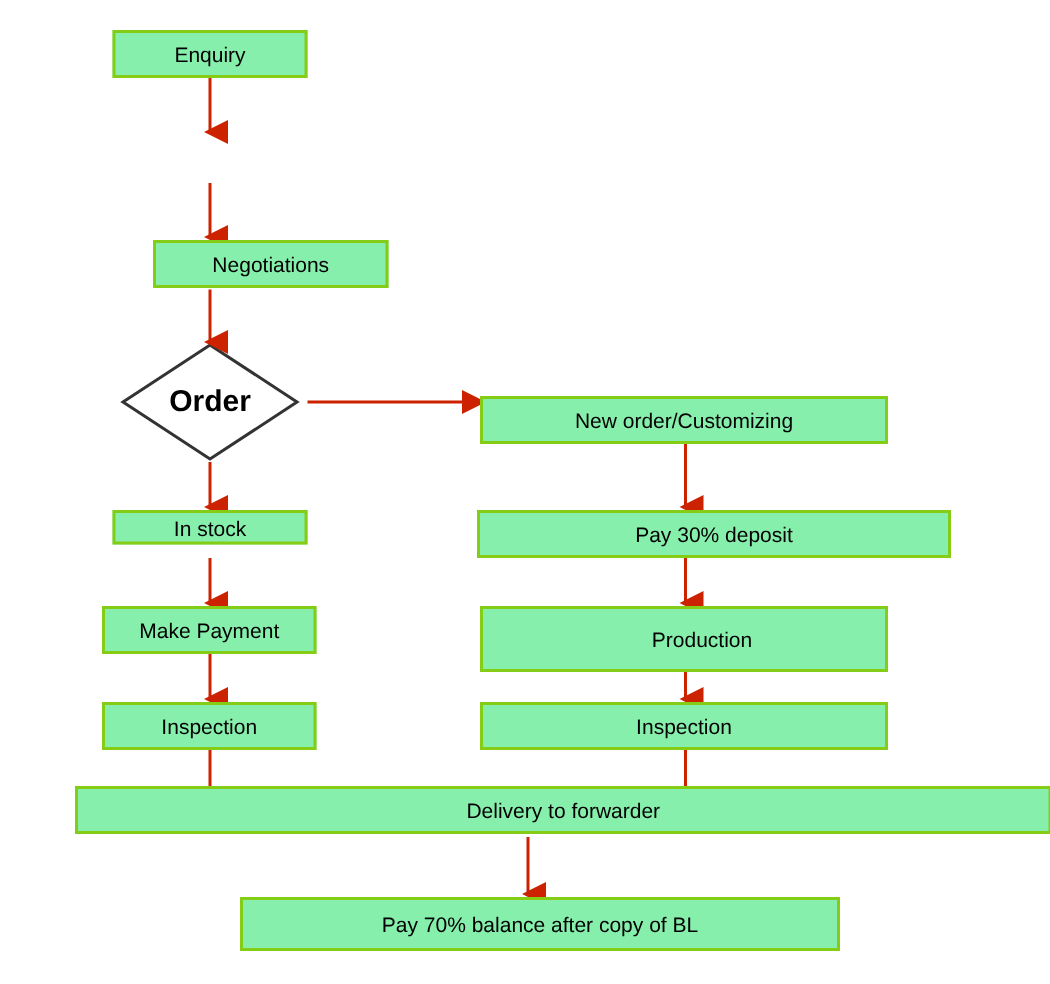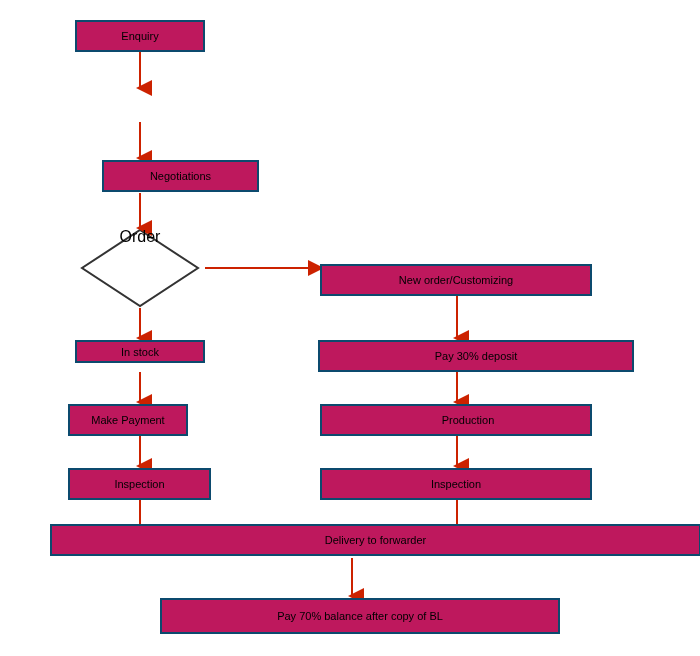--- a/index.html
+++ b/index.html
@@ -11,42 +11,43 @@
       overflow: hidden;
       position: relative;
     }
     .flowchart {
       position: relative;
       width: 700px;
       height: 656px;
     }
     .box {
       position: absolute;
-      border: 2px solid #0c4a6e;
-      background: #be185d;
+      border: 2px solid #84cc16;
+      background: #86efac;
       display: flex;
       align-items: center;
       justify-content: center;
       text-align: center;
-      font-size: 11px;
+      font-size: 14px;
       font-weight: normal;
     }
     .diamond {
       position: absolute;
       width: 120px;
       height: 80px;
     }
     .diamond-inner {
       position: absolute;
       width: 100%;
       height: 100%;
       display: flex;
+      align-items: center;
       justify-content: center;
-      font-size: 16px;
-      font-weight: normal;
+      font-size: 20px;
+      font-weight: bold;
       z-index: 2;
     }
     .diamond svg {
       position: absolute;
       top: 0; left: 0;
       width: 100%;
       height: 100%;
     }
     svg.arrows {
       position: absolute;
@@ -117,37 +118,37 @@
     </svg>
     <div class="diamond-inner">
       <span>Order</span>
     </div>
   </div>
 
   <div class="box" style="left:75px; top:340px; width:130px; height:23px;">
     <span>In stock</span>
   </div>
 
-  <div class="box" style="left:68px; top:404px; width:120px; height:32px;text-align:right;">
+  <div class="box" style="left:68px; top:404px; width:143px; height:32px;text-align:right;">
     <span>Make Payment</span>
   </div>
 
   <div class="box" style="left:68px; top:468px; width:143px; height:32px;">
     <span>Inspection</span>
   </div>
 
   <div class="box" style="left:320px; top:252px; width:272px; height:32px;margin-top:12px;">
     <span>New order/Customizing</span>
   </div>
 
   <div class="box" style="left:318px; top:340px; width:316px; height:32px;">
     <span>Pay 30% deposit</span>
   </div>
 
-  <div class="box" style="left:320px; top:404px; width:272px; height:32px;padding-left:24px;">
+  <div class="box" style="left:320px; top:404px; width:272px; height:44px;padding-left:24px;">
     <span>Production</span>
   </div>
 
   <div class="box" style="left:320px; top:468px; width:272px; height:32px;">
     <span>Inspection</span>
   </div>
 
   <div class="box" style="left:50px; top:524px; width:651px; height:32px;">
     <span>Delivery to forwarder</span>
   </div>

